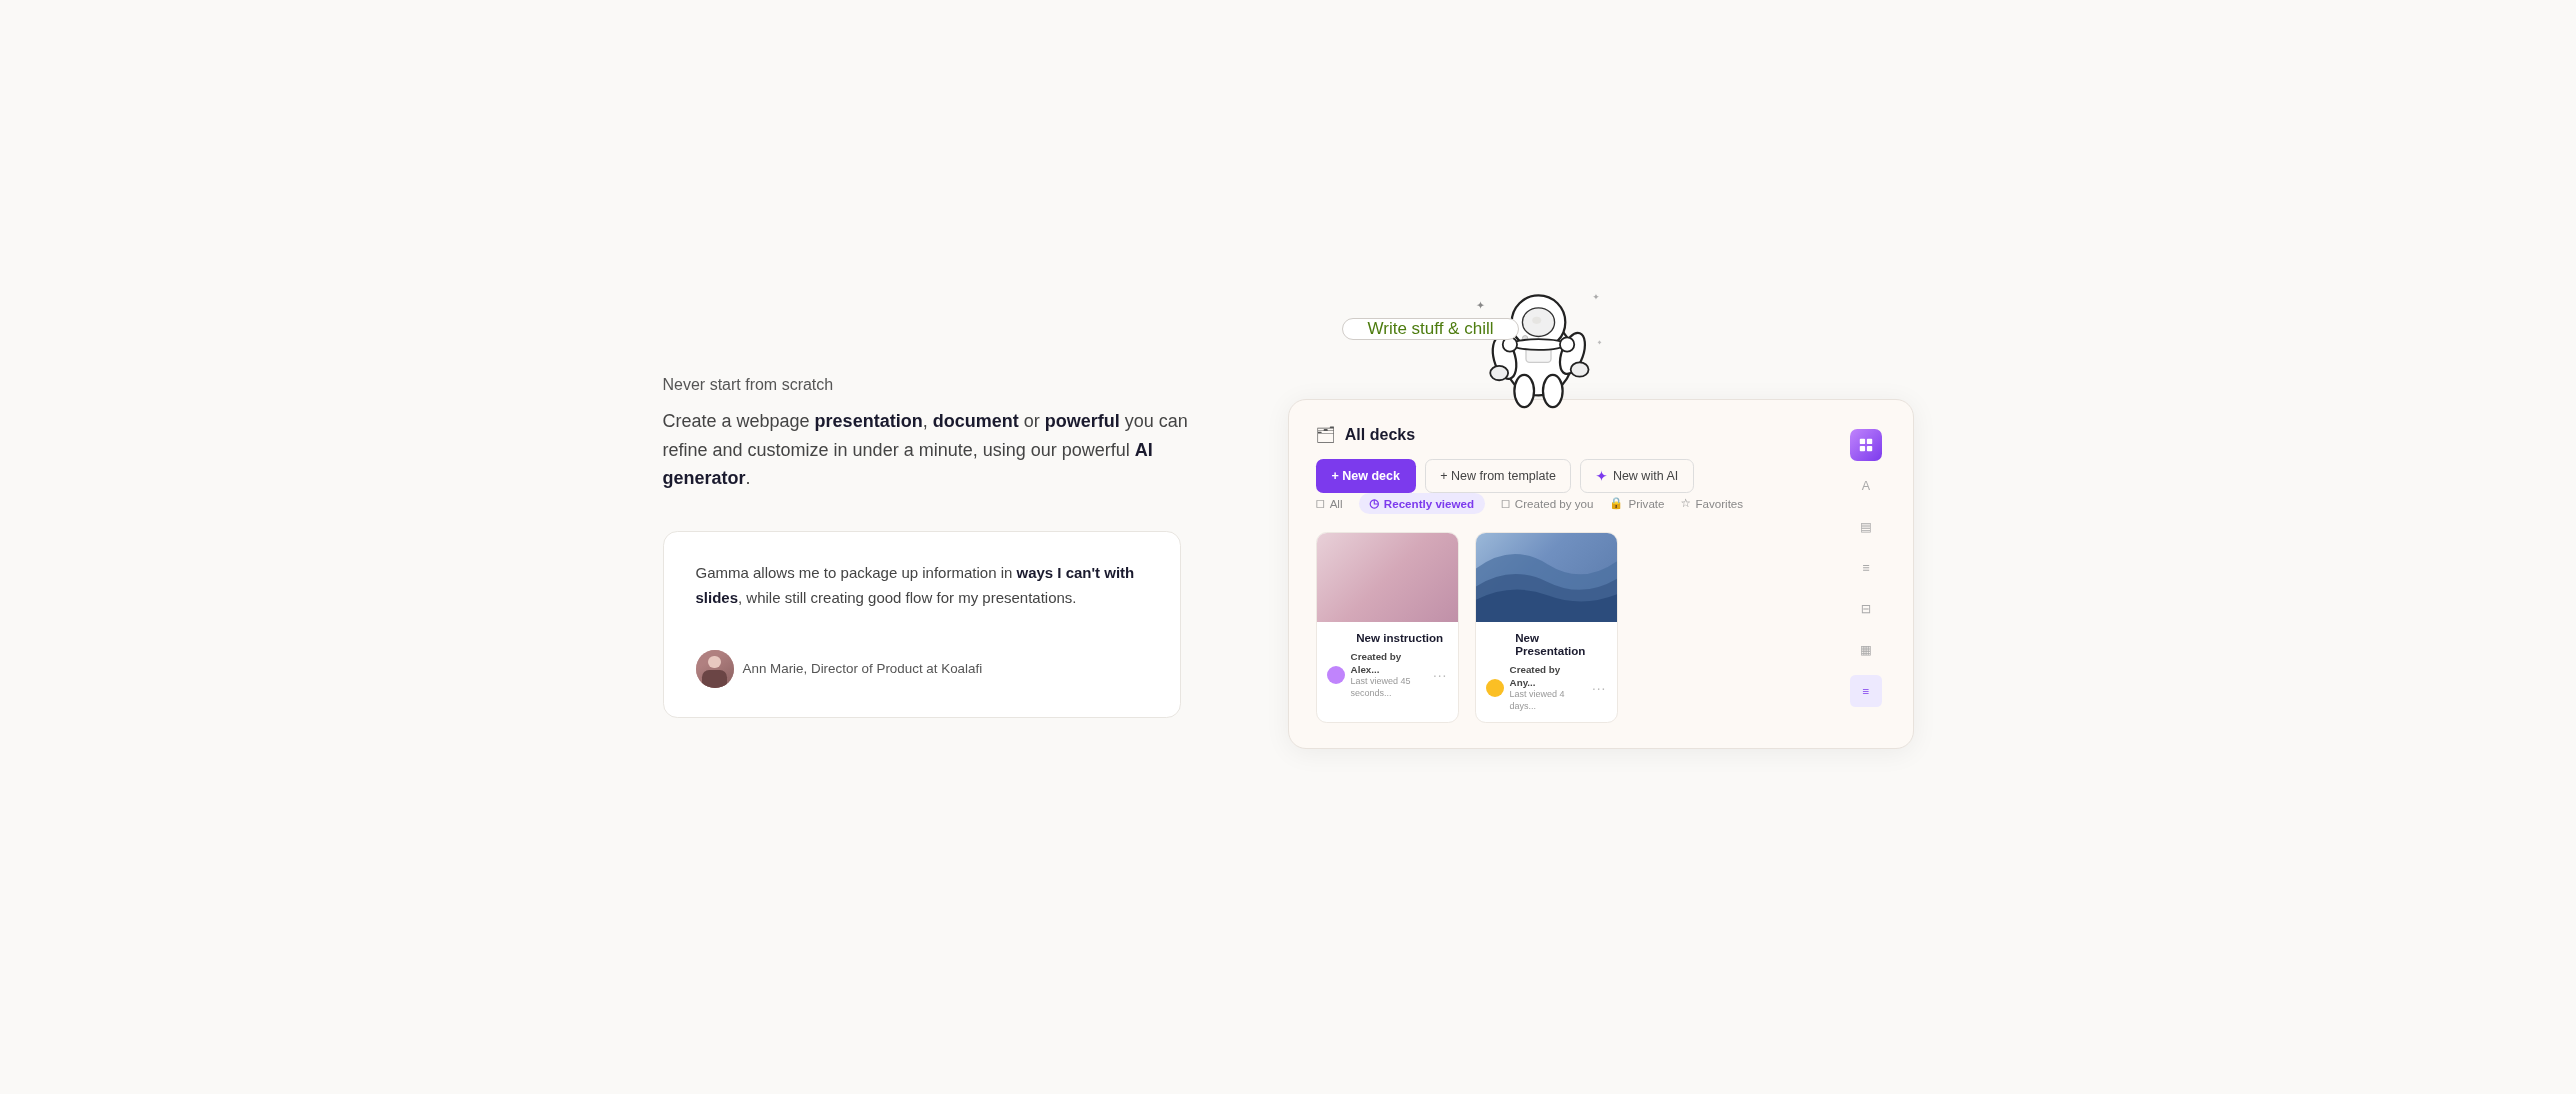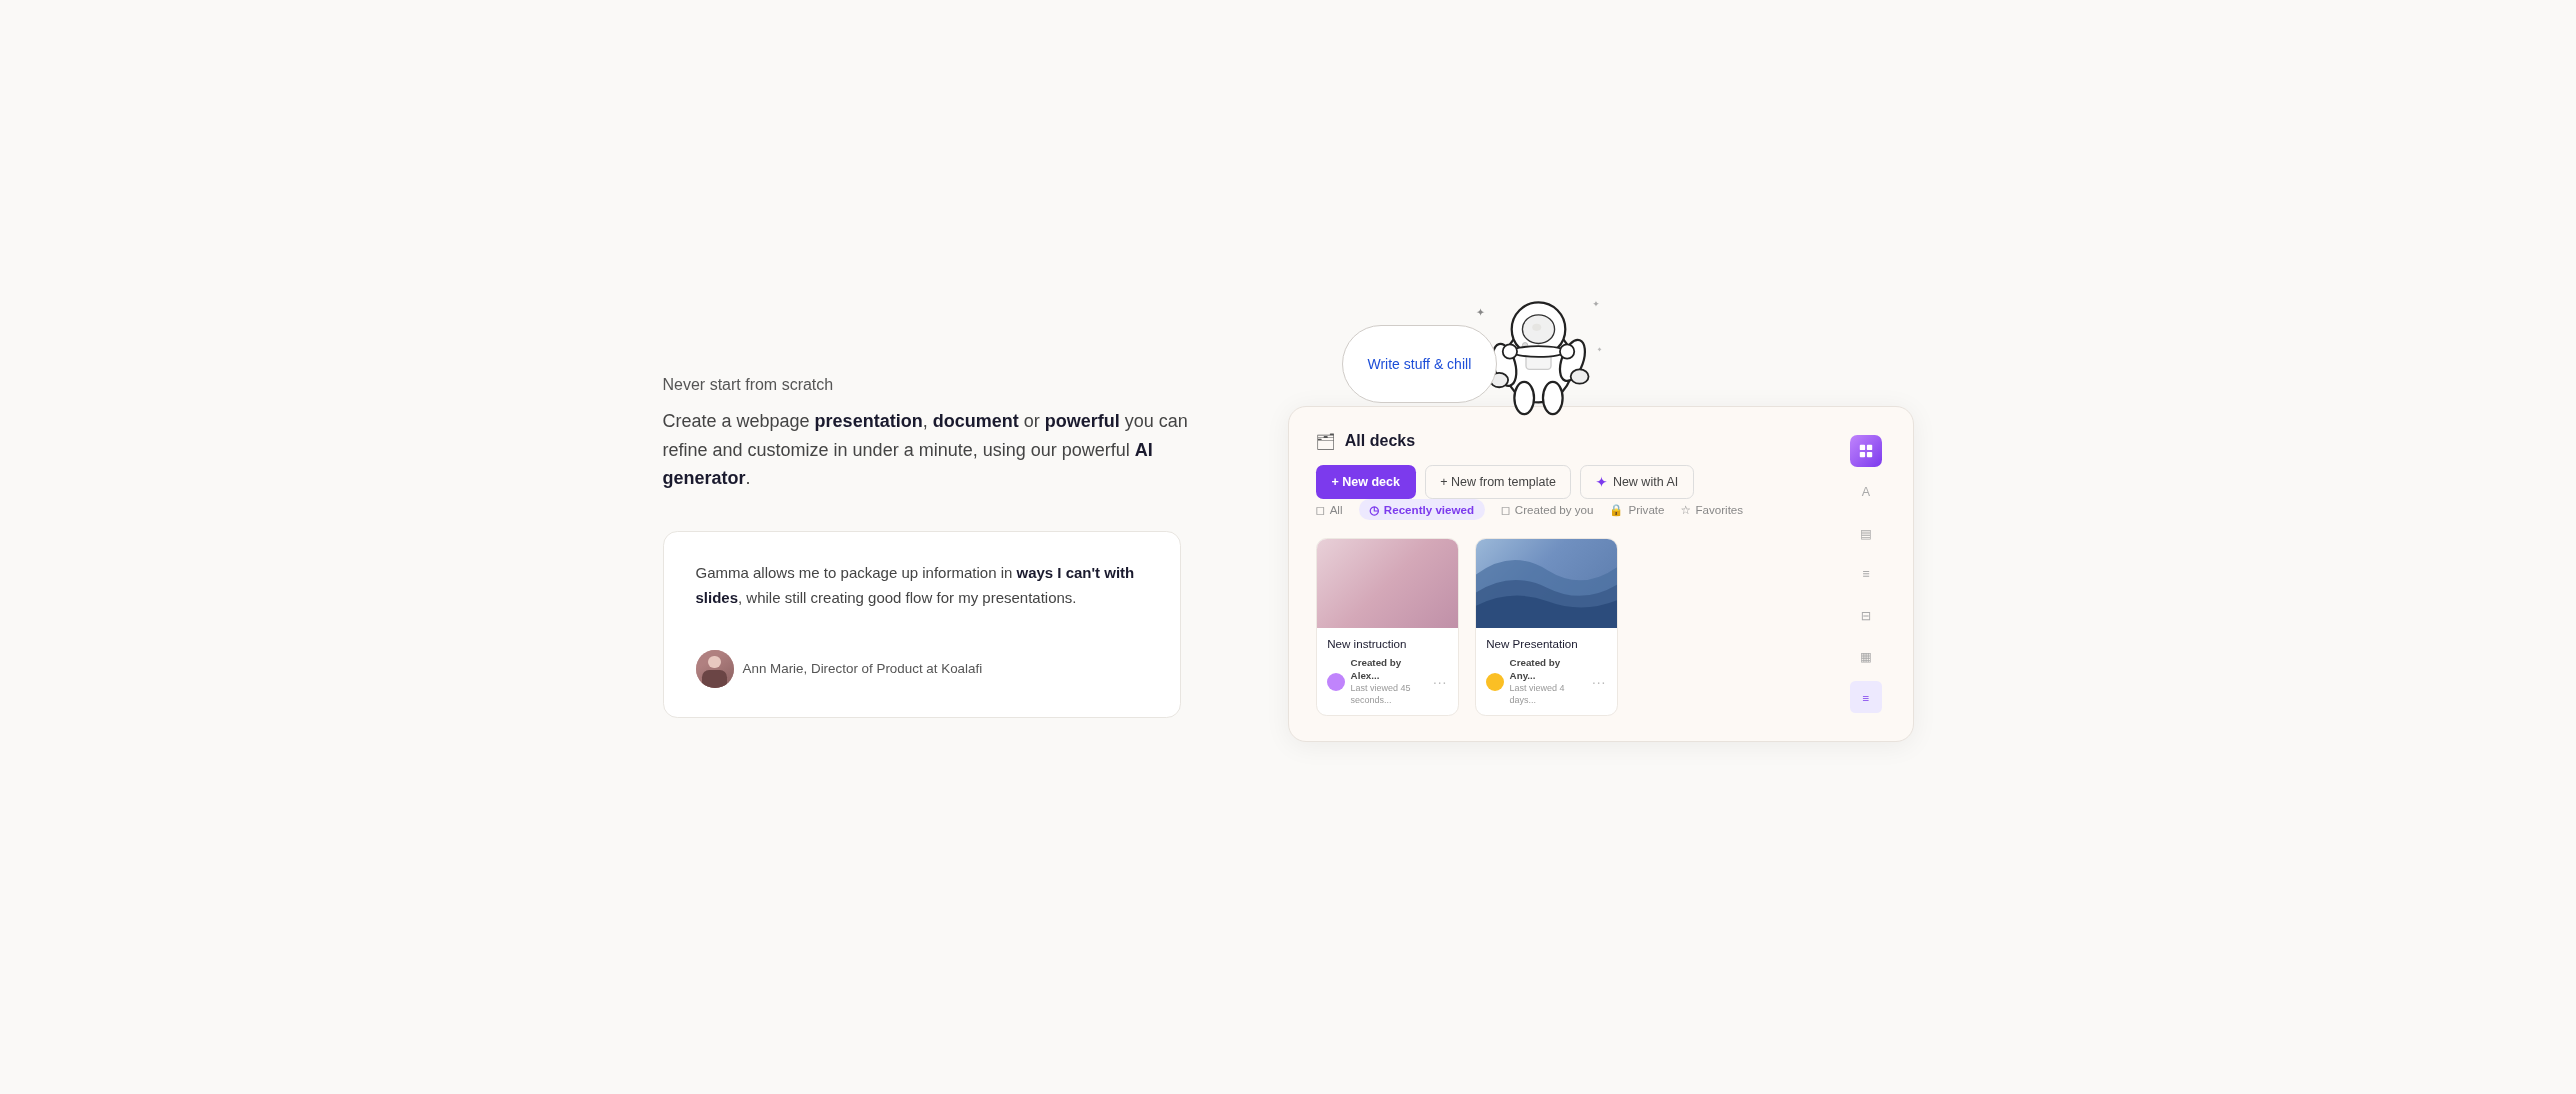--- a/index.html
+++ b/index.html
@@ -136,23 +136,23 @@
       position: relative;
     }
 
     .speech-bubble {
       position: absolute;
       top: -27px;
       left: 54px;
       background: #fff;
       border: 1.3px solid #d0ccc8;
       border-radius: 45px;
-      padding: 30px 25px;
-      font-size: 14px;
-      color: #1d4ed8;
+      padding: 0 25px;
+      font-size: 17px;
+      color: #4d7c0f;
       font-weight: 500;
       z-index: 10;
       white-space: nowrap;
     }
 
     .astronaut-container {
       position: absolute;
       top: -72px;
       left: 179px;
       width: 143px;
@@ -346,23 +346,24 @@
       position: relative;
       overflow: hidden;
     }
 
     .deck-info {
       padding: 9px 10.7px;
     }
 
     .deck-name {
       font-size: 11.6px;
-      font-weight: 400;
+      font-weight: 700;
       color: #1a1a2e;
       margin-bottom: 7.2px;
+      margin-left: 29px;
     }
 
     .deck-meta {
       display: flex;
       align-items: center;
       gap: 5.4px;
     }
 
     .deck-avatar {
       width: 18px;

